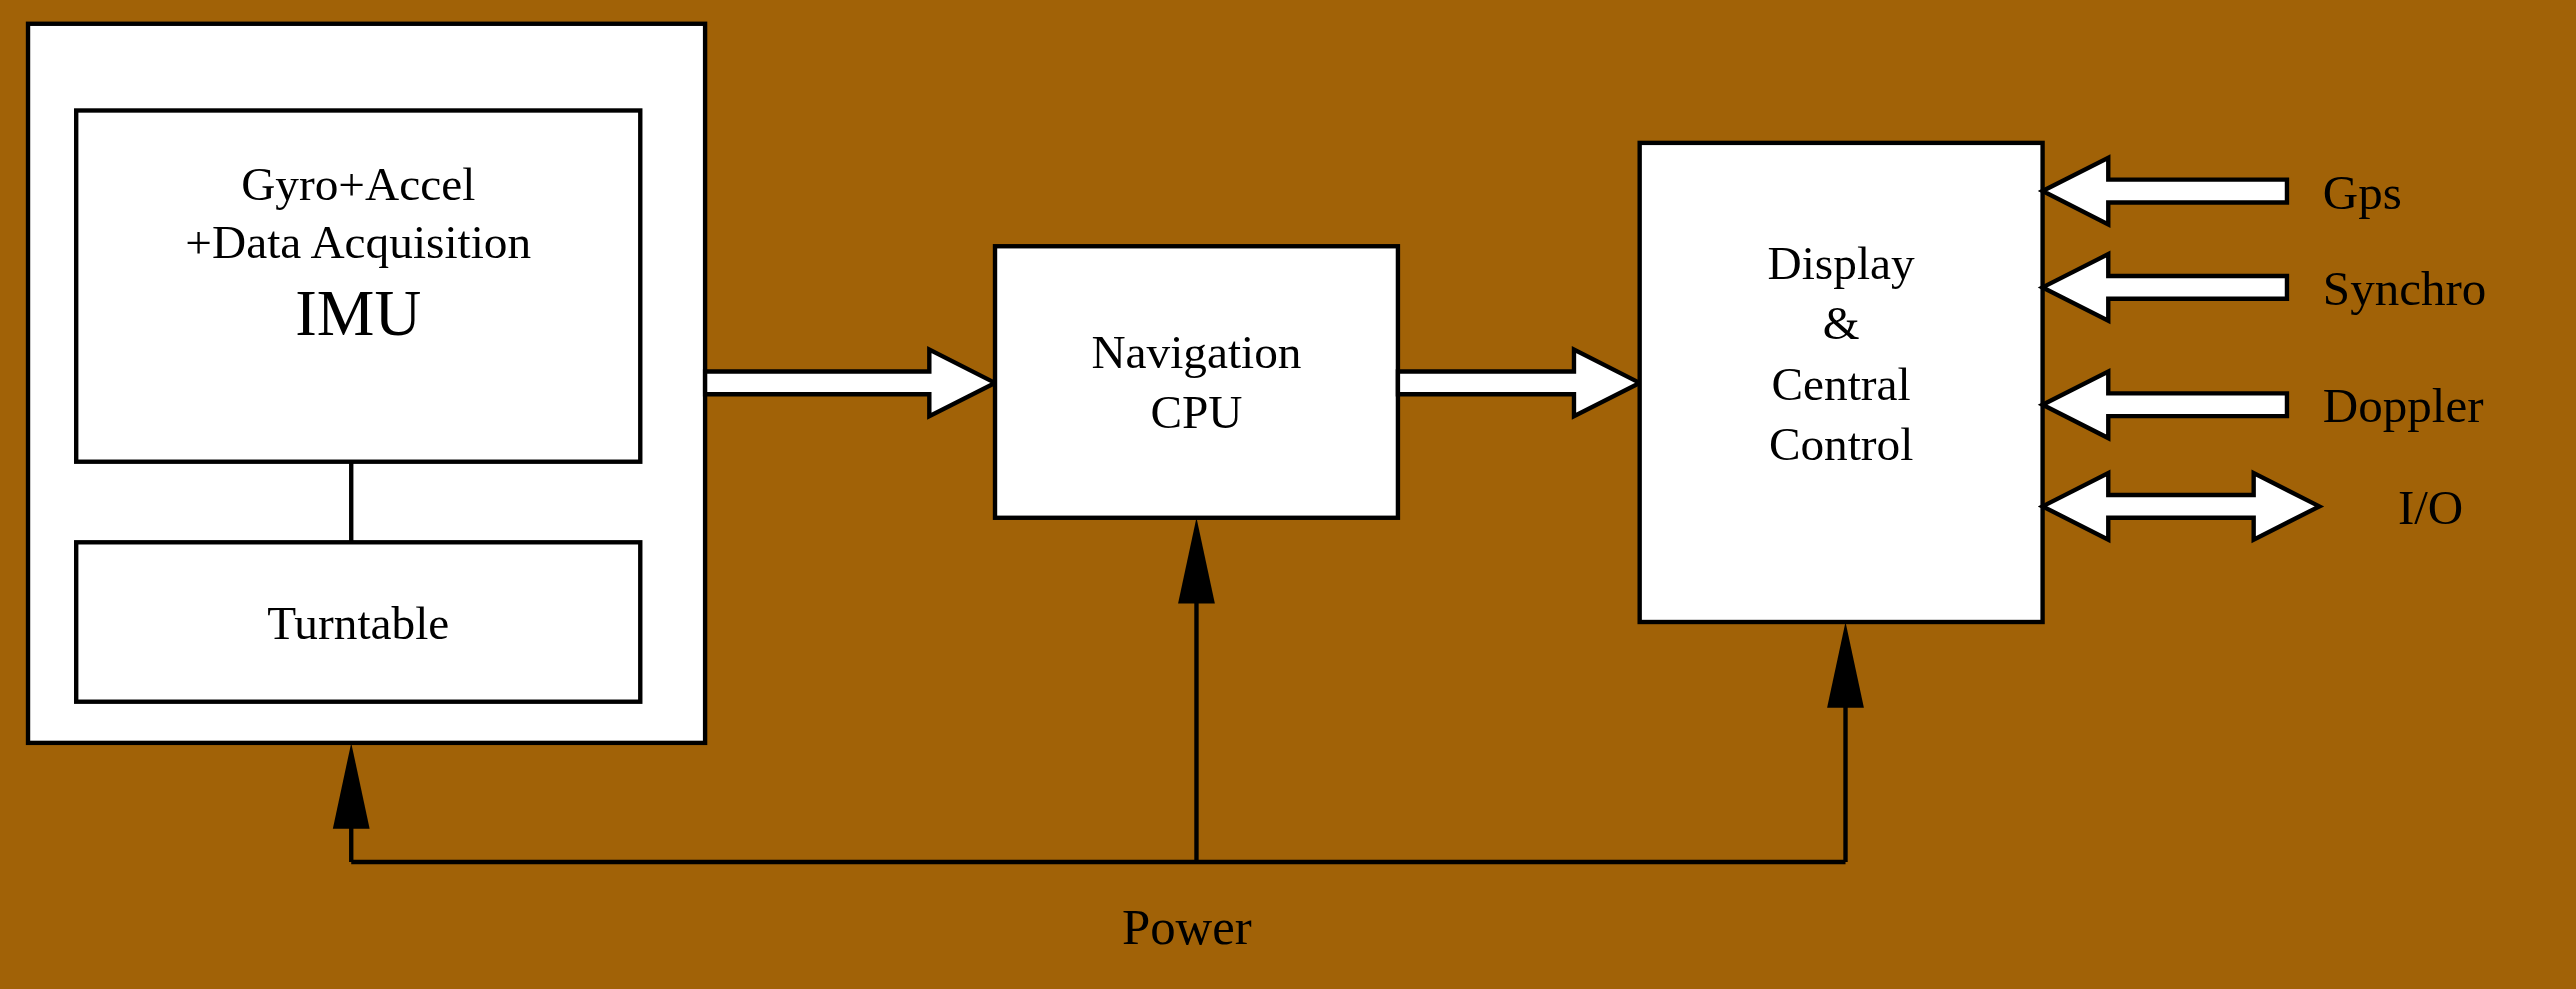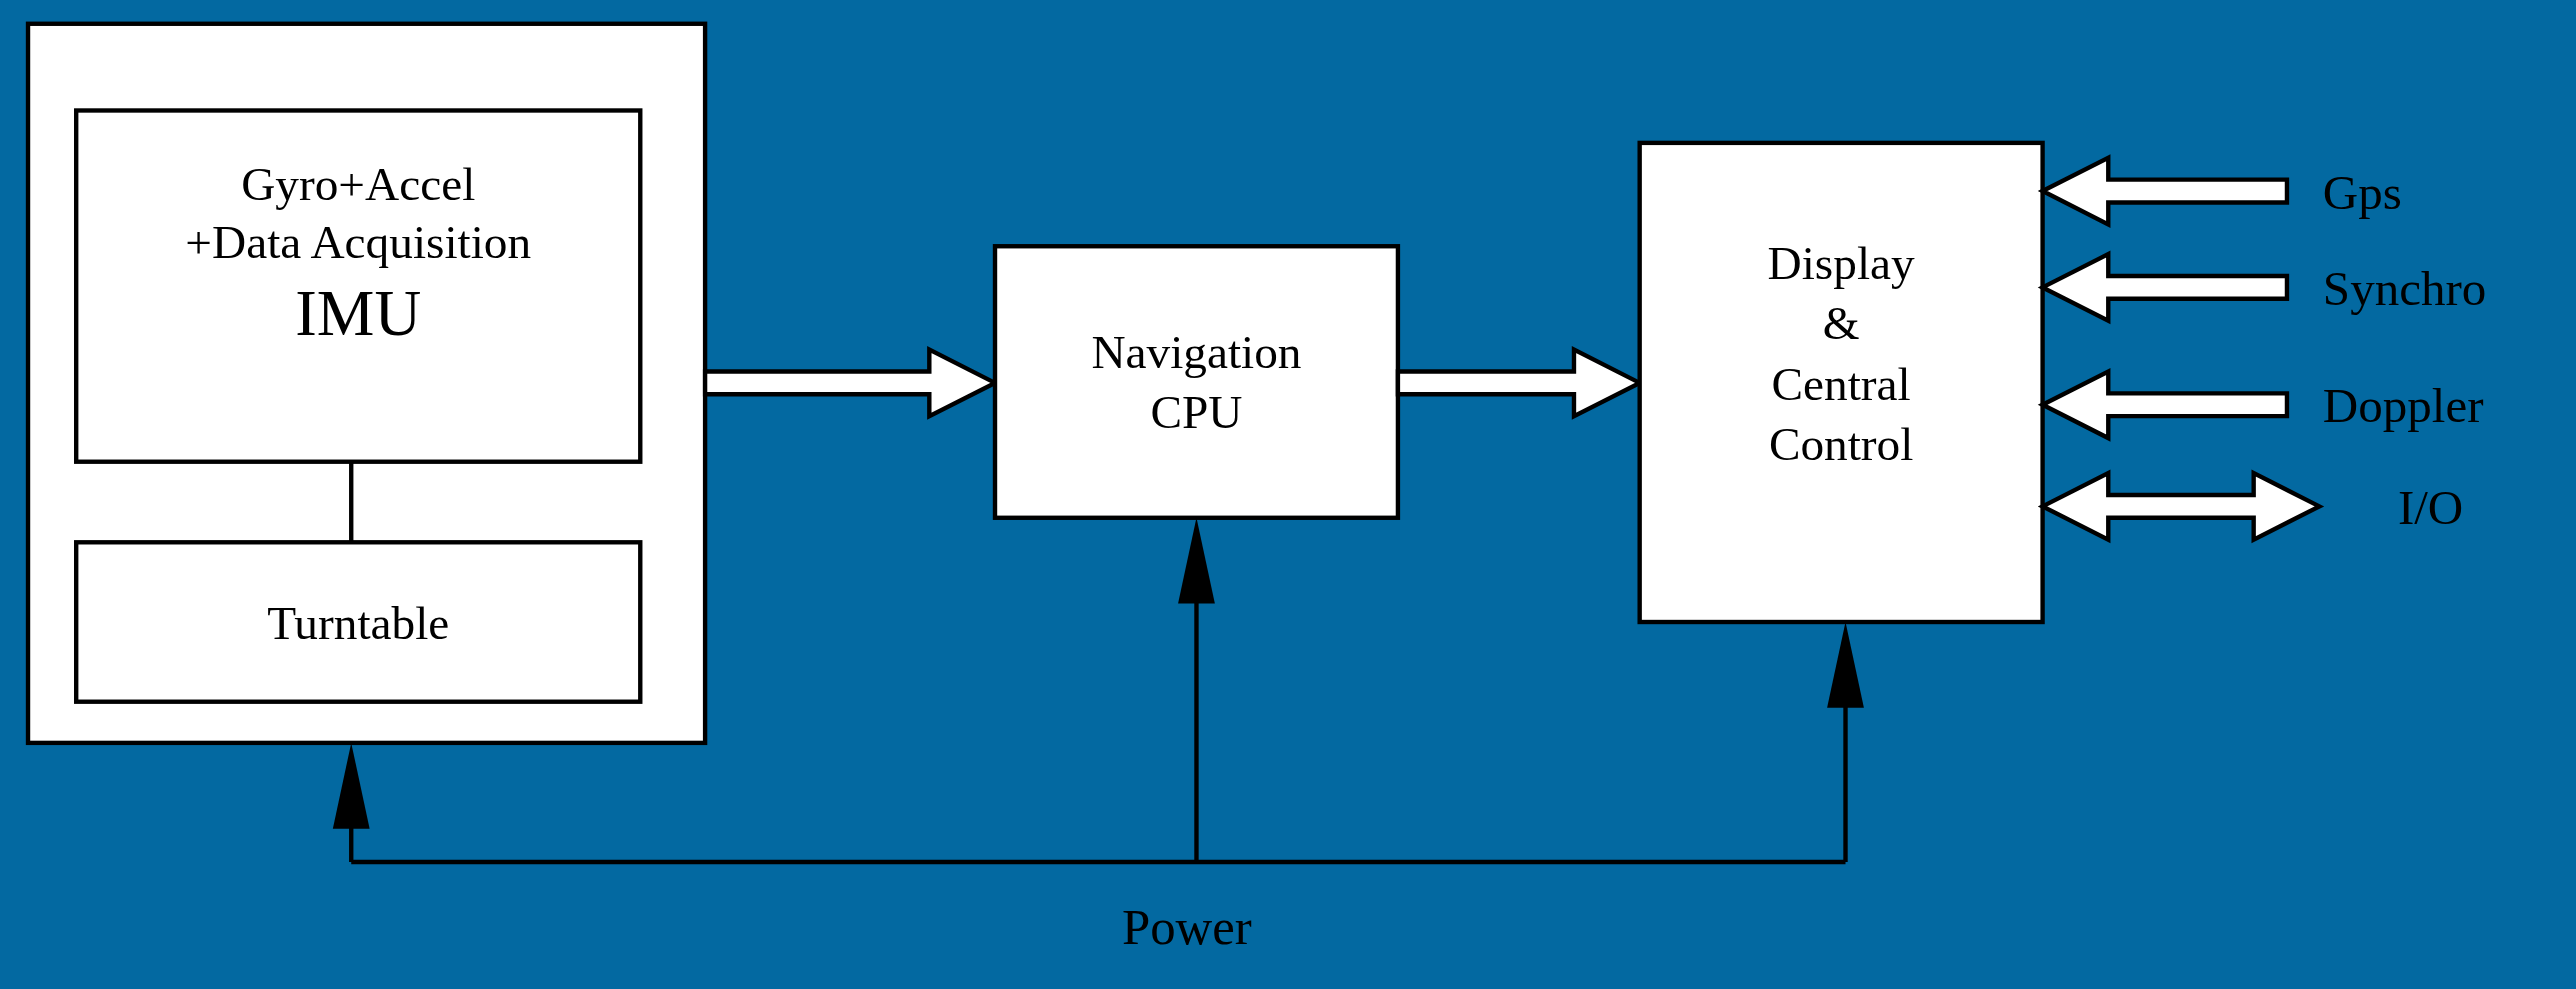--- a/index.html
+++ b/index.html
@@ -8,21 +8,21 @@
     padding: 0;
     background: #ffffff;
   }
   body {
     font-family: "Liberation Serif", "DejaVu Serif", serif;
   }
   #diagram-root {
     position: relative;
     width: 2576px;
     height: 990px;
-    background: #0369a1;
+    background: #a16207;
     overflow: hidden;
   }
   #diagram-svg {
     position: absolute;
     top: 0;
     left: 0;
     width: 2576px;
     height: 990px;
     display: block;
   }

